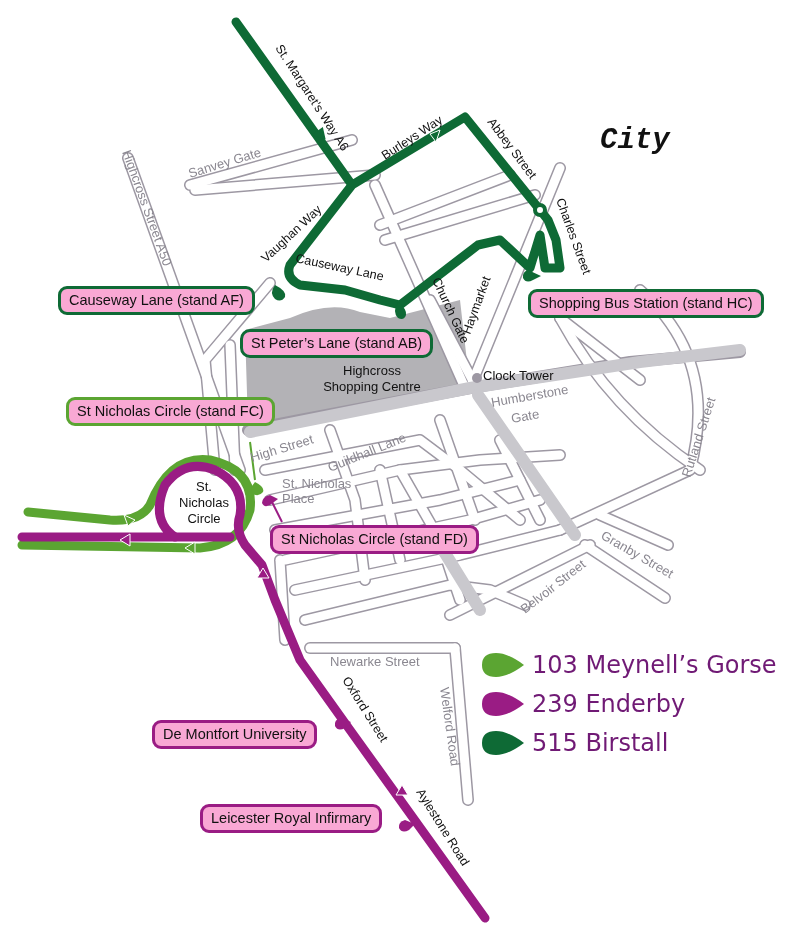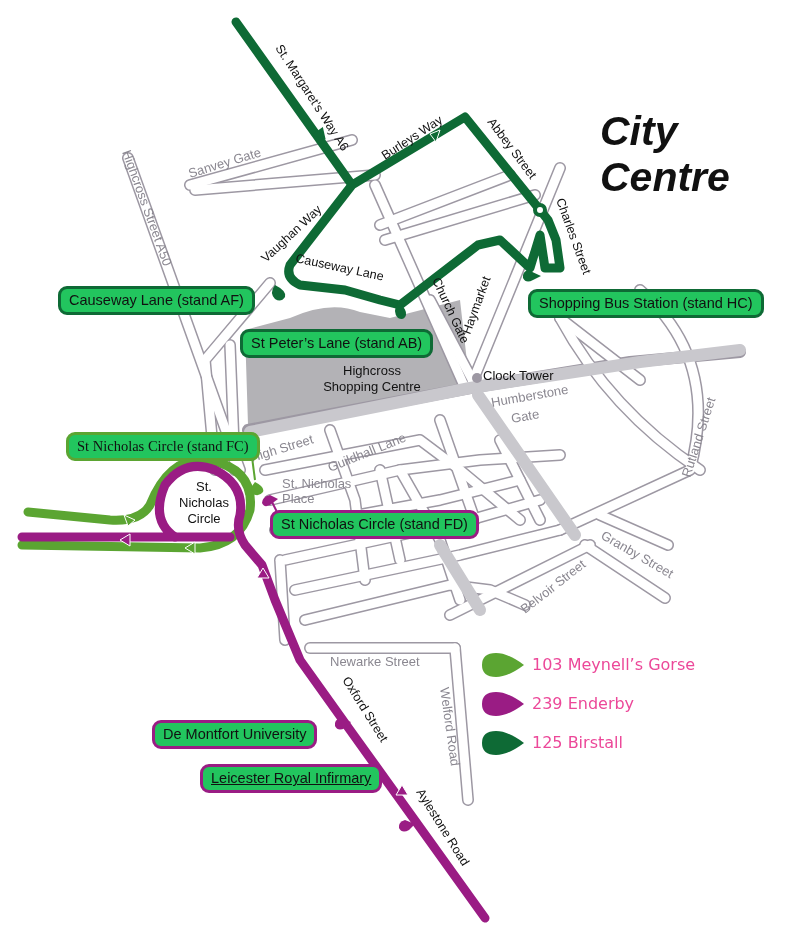--- a/index.html
+++ b/index.html
@@ -5,27 +5,27 @@
   html, body { margin: 0; padding: 0; background: #ffffff; }
   body { width: 810px; height: 946px; position: relative; overflow: hidden; font-family: "Liberation Sans", sans-serif; }
   #map { position: absolute; left: 0; top: 0; width: 810px; height: 946px; }
   .road { fill: none; stroke: #9d98a3; stroke-width: 12; stroke-linecap: round; stroke-linejoin: round; }
   .road-in { fill: none; stroke: #ffffff; stroke-width: 9; stroke-linecap: round; stroke-linejoin: round; }
   .road-major { fill: none; stroke: #c9c8cd; stroke-width: 12; stroke-linecap: round; stroke-linejoin: round; }
   .route { fill: none; stroke-width: 9; stroke-linecap: round; stroke-linejoin: round; }
   .street-label { font-size: 13px; fill: #8a8790; font-family: "Liberation Sans", sans-serif; }
   .route-label { font-size: 12.5px; fill: #111; font-family: "Liberation Sans", sans-serif; }
   .poi-label { font-size: 13px; fill: #111; font-family: "Liberation Sans", sans-serif; }
-  .title { position: absolute; left: 600px; top: 108px; font-family: Liberation Sans, sans-serif; font-weight: bold; font-style: italic; font-size: 41px; line-height: 46px; color: #111; letter-spacing: 0px; }
+  .title { position: absolute; left: 600px; top: 118px; font-family: Liberation Mono, monospace; font-weight: bold; font-style: italic; font-size: 29px; line-height: 46px; color: #111; letter-spacing: 0px; }
   .title div { white-space: nowrap; }
-  .stop-box { position: absolute; background: #22c55e; border: 3px solid; border-radius: 9px; padding: 3px 8px; font-size: 14.5px; color: #111; white-space: nowrap; line-height: 17px; font-family: "Liberation Sans", sans-serif; }
+  .stop-box { position: absolute; background: #f9a8d4; border: 3px solid; border-radius: 9px; padding: 3px 8px; font-size: 14.5px; color: #111; white-space: nowrap; line-height: 17px; font-family: "Liberation Sans", sans-serif; }
   .legend { position: absolute; left: 480px; top: 645px; }
   .legend-item { display: flex; align-items: center; height: 39px; }
   .legend-item svg { width: 46px; height: 30px; margin-right: 6px; }
-  .legend-item span { font-family: "DejaVu Sans", sans-serif; font-size: 16px; color: #ec4899; }
+  .legend-item span { font-family: "DejaVu Sans", sans-serif; font-size: 24px; color: #701a75; }
 </style>
 </head>
 <body>
 
 <svg id="map" viewBox="0 0 810 946" xmlns="http://www.w3.org/2000/svg">
 
   <path d="M245 330 L290 318 Q330 300 360 312 L390 318 L460 300 L470 388 L300 420 L248 425 Z" fill="#b3b2b6"></path>
 
   <g>
     <g class="roads-outline">
@@ -169,43 +169,42 @@
     <text class="poi-label" x="372" y="391" text-anchor="middle">Shopping Centre</text>
     <text class="poi-label" x="483" y="380">Clock Tower</text>
     <text class="poi-label" x="204" y="491" text-anchor="middle" font-size="12">St.</text>
     <text class="poi-label" x="204" y="507" text-anchor="middle" font-size="12">Nicholas</text>
     <text class="poi-label" x="204" y="523" text-anchor="middle" font-size="12">Circle</text>
   </g>
 </svg>
 
 <div class="title">
   <div>City</div>
-  <div>Centre</div>
 </div>
 
 <div class="stop-box" style="left:58px; top:286px; border-color:#0e6a35;">Causeway Lane (stand AF)</div>
-<div class="stop-box" style="left:240px; top:329px; border-color:#0e6a35;">St Peter’s Lane (stand AB)</div>
+<div class="stop-box" style="left:240px; top:329px; border-color:#0e6a35;border-radius:10px;">St Peter’s Lane (stand AB)</div>
 <div class="stop-box" style="left:528px; top:289px; border-color:#0e6a35;">Shopping Bus Station (stand HC)</div>
-<div class="stop-box" style="left:66px; top:432px; border-color:#5ba532;font-family:Liberation Serif, serif;">St Nicholas Circle (stand FC)</div>
-<div class="stop-box" style="left:270px; top:510px; border-color:#9a1c84;">St Nicholas Circle (stand FD)</div>
+<div class="stop-box" style="left:66px; top:397px; border-color:#5ba532;">St Nicholas Circle (stand FC)</div>
+<div class="stop-box" style="left:270px; top:525px; border-color:#9a1c84;">St Nicholas Circle (stand FD)</div>
 <div class="stop-box" style="left:152px; top:712px; border-color:#9a1c84;margin-top:8px;">De Montfort University</div>
-<div class="stop-box" style="left:200px; top:764px; border-color:#9a1c84;text-decoration:underline;">Leicester Royal Infirmary</div>
+<div class="stop-box" style="left:200px; top:804px; border-color:#9a1c84;">Leicester Royal Infirmary</div>
 
 <div class="legend">
   <div class="legend-item">
     <svg viewBox="0 0 46 30">
         <path d="M2 15 Q2 3 16 3 Q28 3 44 15 Q28 27 16 27 Q2 27 2 15Z" fill="#5ba532"></path>
       </svg>
     <span>103 Meynell’s Gorse</span>
   </div>
   <div class="legend-item">
     <svg viewBox="0 0 46 30">
         <path d="M2 15 Q2 3 16 3 Q28 3 44 15 Q28 27 16 27 Q2 27 2 15Z" fill="#9a1c84"></path>
       </svg>
     <span>239 Enderby</span>
   </div>
   <div class="legend-item">
     <svg viewBox="0 0 46 30">
         <path d="M2 15 Q2 3 16 3 Q28 3 44 15 Q28 27 16 27 Q2 27 2 15Z" fill="#0e6a35"></path>
       </svg>
-    <span>125 Birstall</span>
+    <span>515 Birstall</span>
   </div>
 </div>
 
 </body></html>

